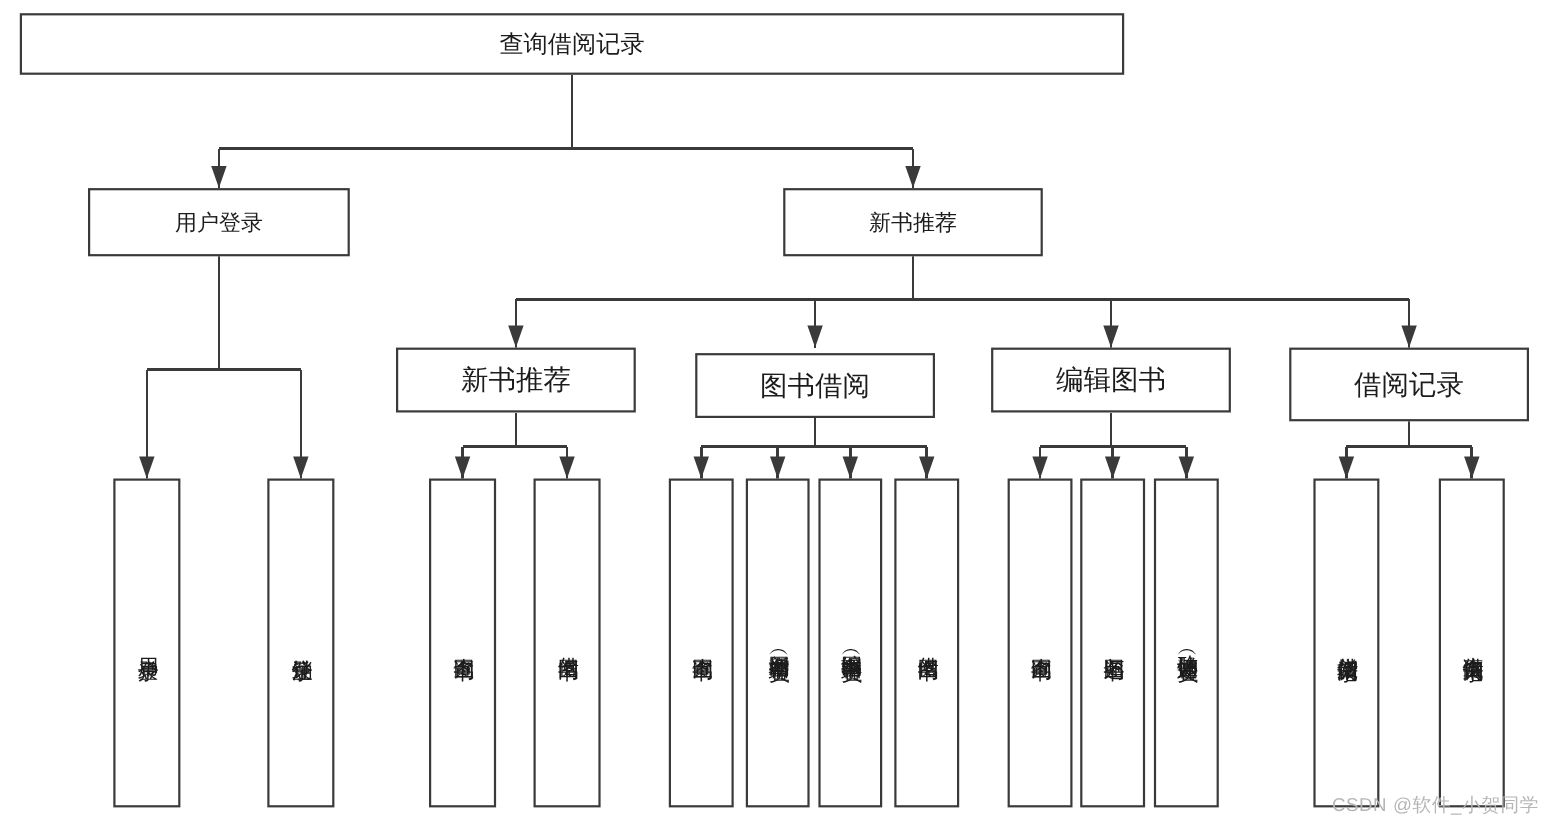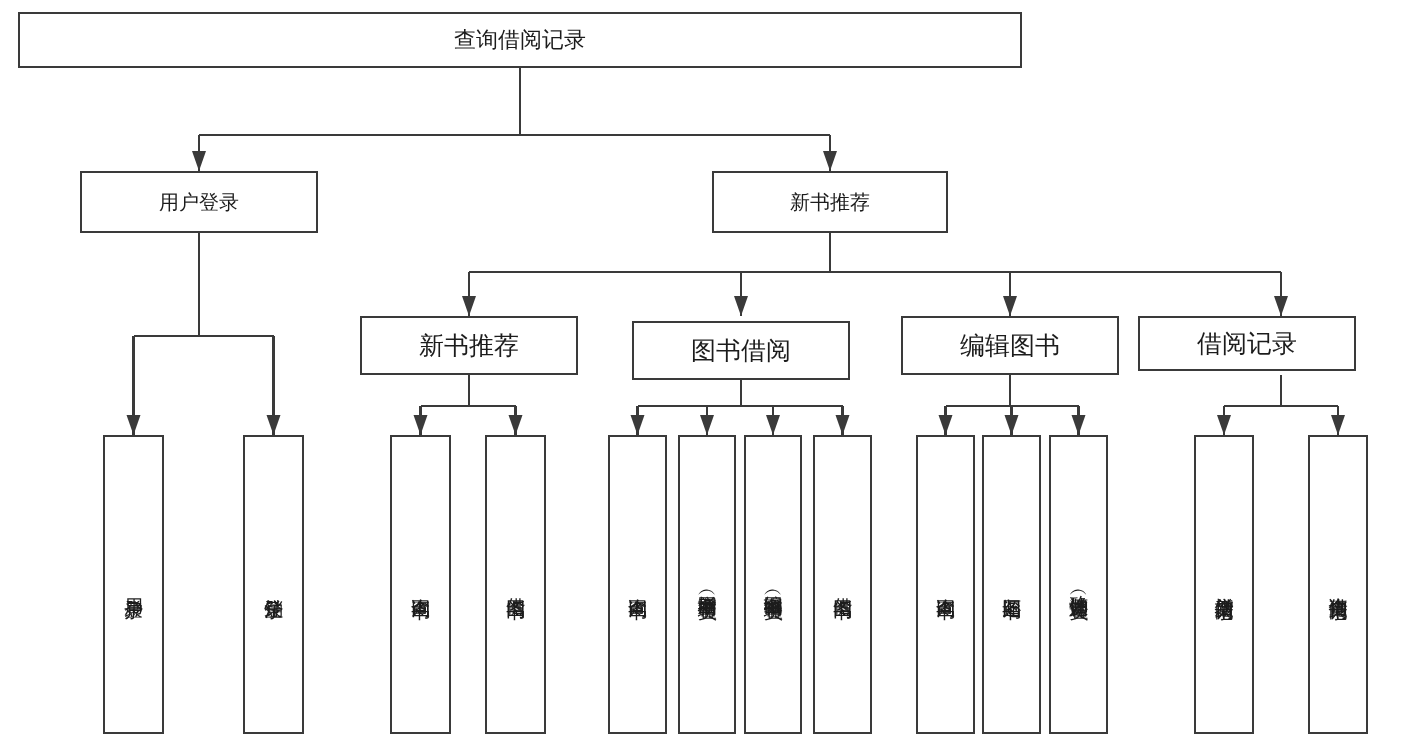--- a/index.html
+++ b/index.html
@@ -93,21 +93,21 @@
       </div>
       <div class="node lvl3" style="left: 360px; top: 316px; width: 218px; height: 59px;">
         <span>新书推荐</span>
       </div>
       <div class="node lvl3" style="left: 632px; top: 321px; width: 218px; height: 59px;">
         <span>图书借阅</span>
       </div>
       <div class="node lvl3" style="left: 901px; top: 316px; width: 218px; height: 59px;">
         <span>编辑图书</span>
       </div>
-      <div class="node lvl3" style="left: 1138px; top: 316px; width: 218px; height: 55px;">
+      <div class="node lvl3" style="left: 1172px; top: 316px; width: 218px; height: 67px;">
         <span>借阅记录</span>
       </div>
       <div class="node leaf" style="left: 103px; top: 435px; width: 61px; height: 299px;">
         <span class="vtext">用户登录</span>
       </div>
       <div class="node leaf" style="left: 243px; top: 435px; width: 61px; height: 299px;">
         <span class="vtext">注销登录</span>
       </div>
       <div class="node leaf" style="left: 390px; top: 435px; width: 61px; height: 299px;">
         <span class="vtext">查询图书</span>
@@ -136,13 +136,14 @@
       <div class="node leaf" style="left: 1049px; top: 435px; width: 59px; height: 299px;">
         <span class="vtext">确认归还（管理员）</span>
       </div>
       <div class="node leaf" style="left: 1194px; top: 435px; width: 60px; height: 299px;">
         <span class="vtext">新增借阅记录</span>
       </div>
       <div class="node leaf" style="left: 1308px; top: 435px; width: 60px; height: 299px;">
         <span class="vtext">查询借阅记录</span>
       </div>
     </div>
+  <div class="wm">CSDN @软件_小贺同学</div>
 </div>
 
 </body></html>

